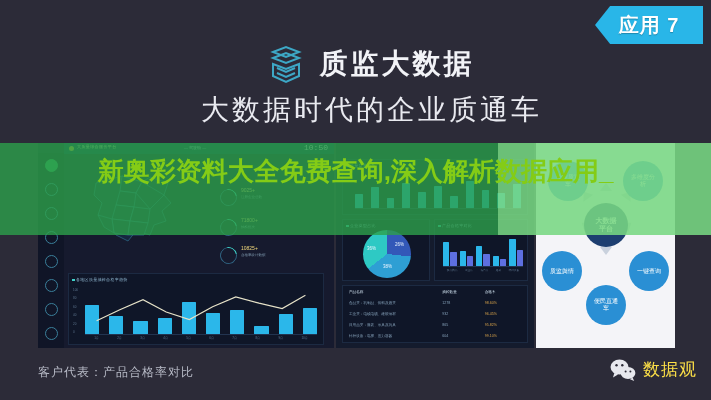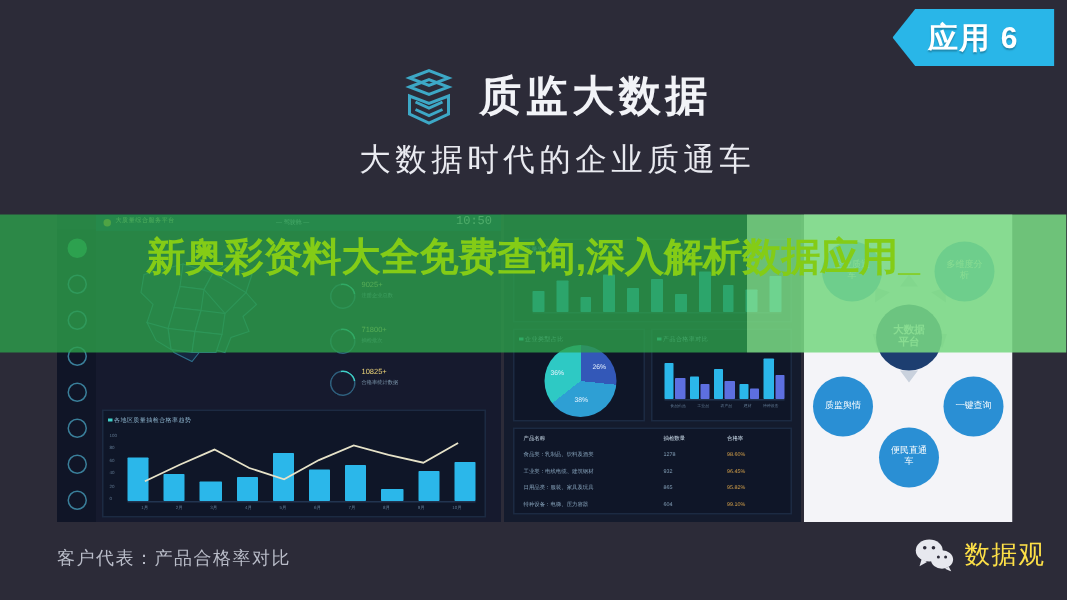--- a/index.html
+++ b/index.html
@@ -32,21 +32,21 @@
     z-index: 20;
   }
   #header-title-row { display: flex; align-items: center; gap: 17px; }
   #brand-icon { width: 34px; height: 40px; display: block; }
   #header-title {
     color: #f2f3f7; font-size: 28px; font-weight: bold;
     letter-spacing: 3px; line-height: 1;
   }
   #header-subtitle {
     margin-top: 12px; color: #e9eaf0;
-    font-size: 21px; letter-spacing: 3px; line-height: 1;
+    font-size: 28px; letter-spacing: 3px; line-height: 1;
   }
 
   
   #photo {
     position: absolute; left: 38px; top: 143px;
     width: 637px; height: 205px;
     overflow: hidden;
   }
   
   .panel { position: absolute; top: 0; height: 205px; }
@@ -218,21 +218,21 @@
   }
   #watermark .wm-text {
     color: #fde047; font-size: 17px; letter-spacing: 1px;
   }
   #wechat-icon { width: 26px; height: 22px; display: block; }
 </style>
 </head>
 <body>
 
 <div id="app-badge">
-  <span class="badge-txt">应用 6</span>
+  <span class="badge-txt">应用 7</span>
 </div>
 
 <div id="header">
   <div id="header-title-row">
     <span id="brand-icon-wrap">
       <svg id="brand-icon" viewBox="0 0 34 40" fill="none" stroke="#3da8c6" stroke-width="2">
         <path d="M4 8 L17 3 L30 8 L17 13 Z"></path>
         <path d="M4 14 L17 9 L30 14 L17 19 Z"></path>
         <path d="M4 20 L4 32 L17 38 L30 32 L30 20 L17 25 Z"></path>
         <path d="M8 24 L17 28 L26 24"></path>

